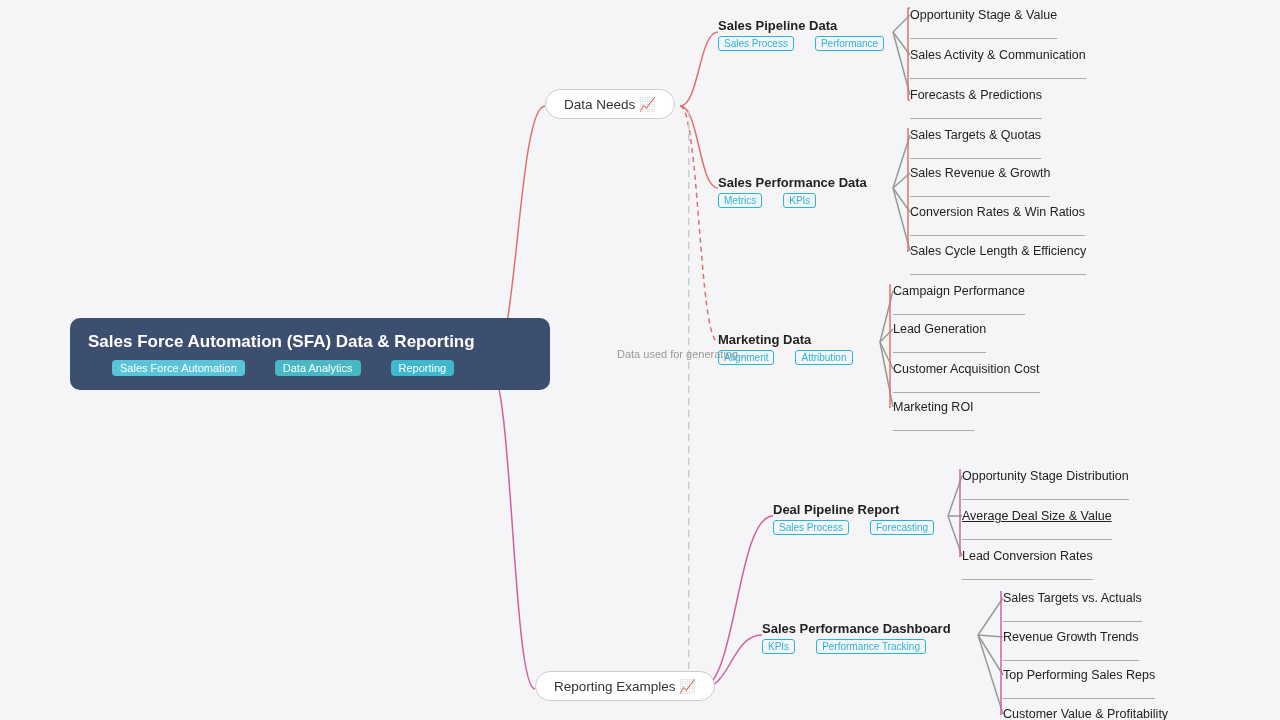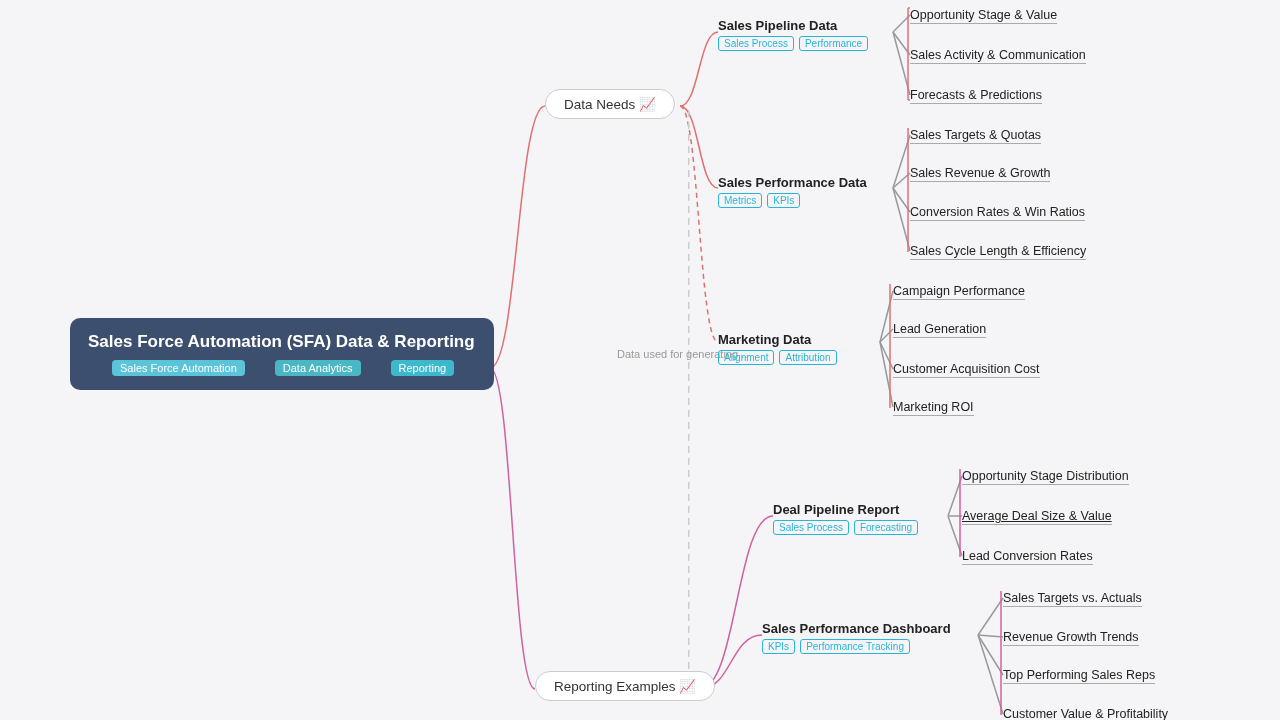--- a/index.html
+++ b/index.html
@@ -21,21 +21,21 @@
     .node {
       position: absolute;
       pointer-events: auto;
     }
     
     .root-node {
       background: #3d4f6e;
       color: white;
       border-radius: 10px;
       padding: 14px 18px;
-      width: 424px;
+      width: 480px;
       left: 70px;
       top: 318px;
     }
     .root-node h2 {
       font-size: 17px;
       font-weight: 600;
       margin-bottom: 8px;
     }
     .root-node .tags {
       display: flex;
@@ -69,37 +69,37 @@
       display: flex;
       flex-direction: column;
     }
     .category-node .cat-title {
       font-size: 13px;
       font-weight: 600;
       color: #222;
     }
     .category-node .cat-tags {
       display: flex;
-      gap: 5px;
+      gap: 21px;
       margin-top: 3px;
     }
     .cat-tag {
       font-size: 10px;
       color: #29b6d6;
       border: 1px solid #29b6d6;
       border-radius: 3px;
       padding: 1px 5px;
     }
 
     
     .leaf-node {
       font-size: 12.5px;
       color: #222;
       border-bottom: 1.5px solid #aaa;
-      padding-bottom: 1px;
+      padding-bottom: 16px;
       white-space: nowrap;
     }
 
     
     .data-used-text {
       position: absolute;
       font-size: 11px;
       color: #999;
       left: 617px;
       top: 348px;

